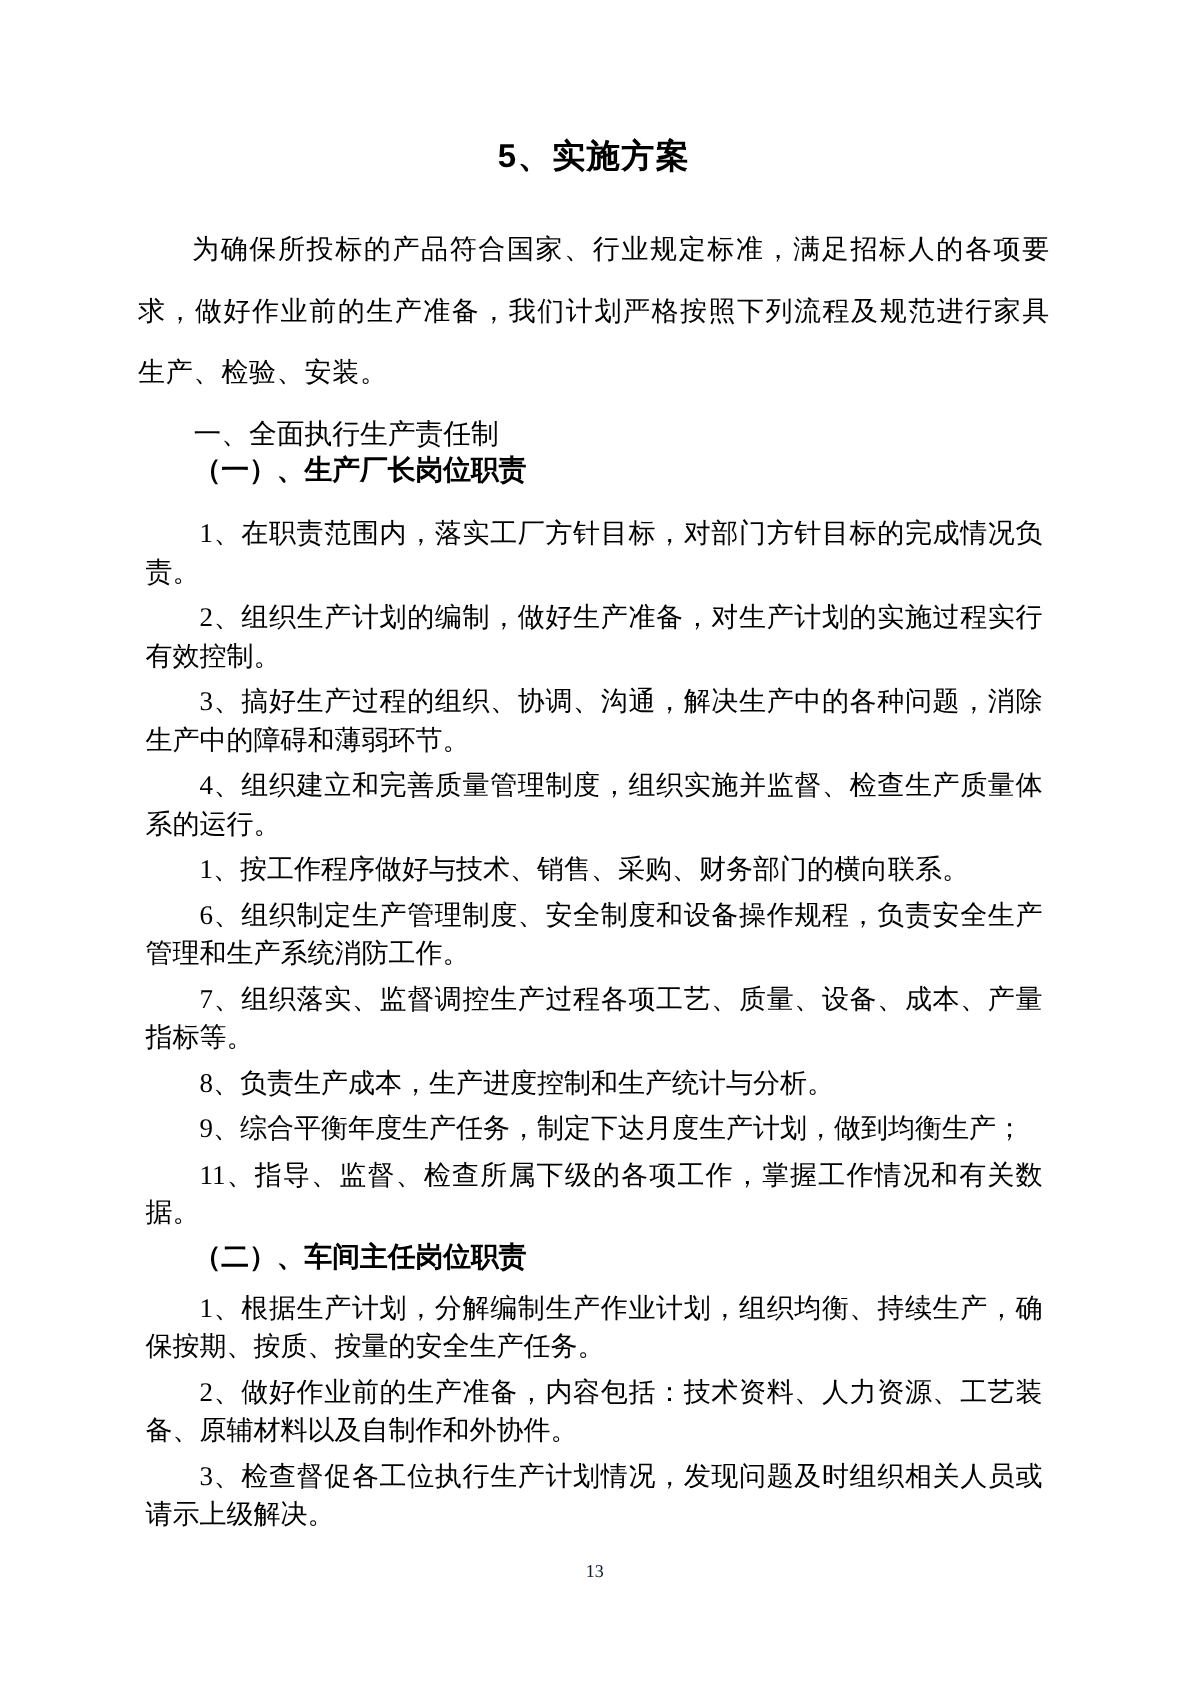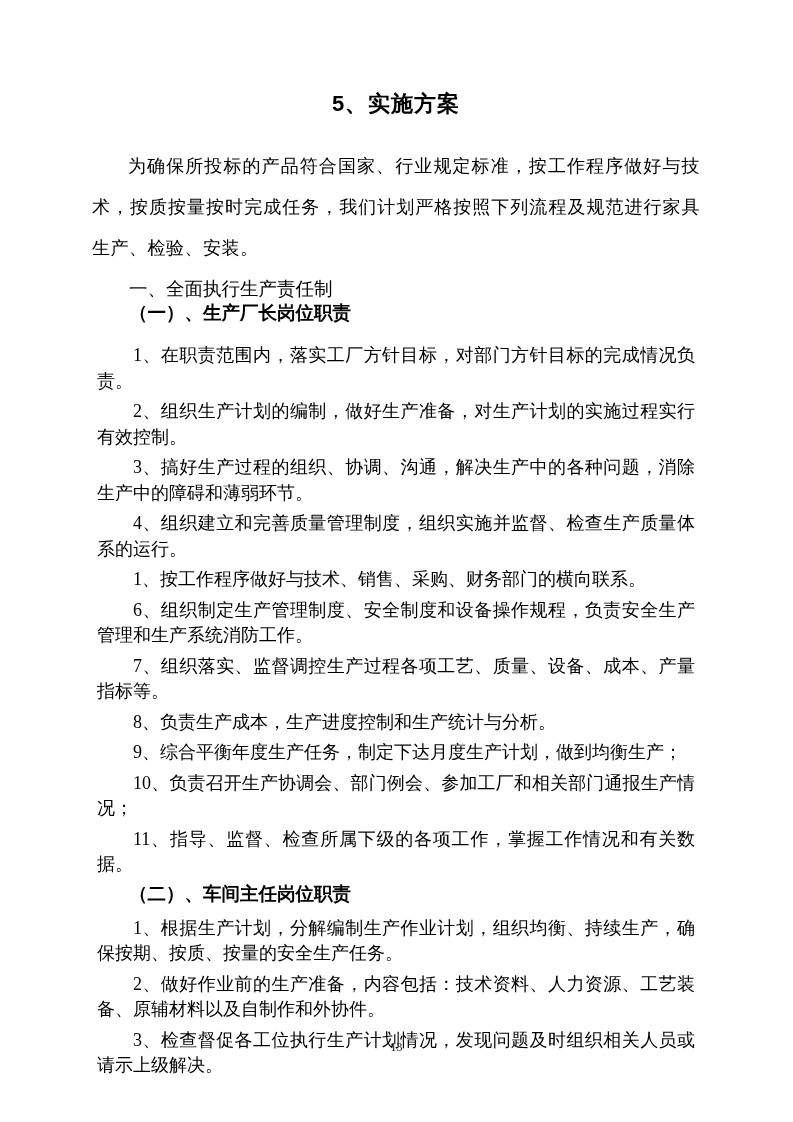--- a/index.html
+++ b/index.html
@@ -85,37 +85,36 @@
   }
 </style>
 </head>
 <body>
 
 <div class="page">
   <div class="content">
 
     <h1 class="doc-title">5、实施方案</h1>
 
-    <p class="intro">为确保所投标的产品符合国家、行业规定标准，按工作程序做好与技术，按质按量按时完成任务，我们计划严格按照下列流程及规范进行家具生产、检验、安装。</p>
+    <p class="intro">为确保所投标的产品符合国家、行业规定标准，满足招标人的各项要求，做好作业前的生产准备，我们计划严格按照下列流程及规范进行家具生产、检验、安装。</p>
 
     <h2 class="sec-heading">一、全面执行生产责任制</h2>
 
     <h3 class="sub-heading">（一）、生产厂长岗位职责</h3>
 
     <div class="duty-list">
       <p>1、在职责范围内，落实工厂方针目标，对部门方针目标的完成情况负责。</p>
       <p>2、组织生产计划的编制，做好生产准备，对生产计划的实施过程实行有效控制。</p>
       <p>3、搞好生产过程的组织、协调、沟通，解决生产中的各种问题，消除生产中的障碍和薄弱环节。</p>
       <p>4、组织建立和完善质量管理制度，组织实施并监督、检查生产质量体系的运行。</p>
       <p>1、按工作程序做好与技术、销售、采购、财务部门的横向联系。</p>
       <p>6、组织制定生产管理制度、安全制度和设备操作规程，负责安全生产管理和生产系统消防工作。</p>
       <p>7、组织落实、监督调控生产过程各项工艺、质量、设备、成本、产量指标等。</p>
       <p>8、负责生产成本，生产进度控制和生产统计与分析。</p>
       <p>9、综合平衡年度生产任务，制定下达月度生产计划，做到均衡生产；</p>
-      <p>10、负责召开生产协调会、部门例会、参加工厂和相关部门通报生产情况；</p>
       <p>11、指导、监督、检查所属下级的各项工作，掌握工作情况和有关数据。</p>
     </div>
 
     <h3 class="sub-heading second">（二）、车间主任岗位职责</h3>
 
     <div class="duty-list second">
       <p>1、根据生产计划，分解编制生产作业计划，组织均衡、持续生产，确保按期、按质、按量的安全生产任务。</p>
       <p>2、做好作业前的生产准备，内容包括：技术资料、人力资源、工艺装备、原辅材料以及自制作和外协件。</p>
       <p>3、检查督促各工位执行生产计划情况，发现问题及时组织相关人员或请示上级解决。</p>
     </div>

